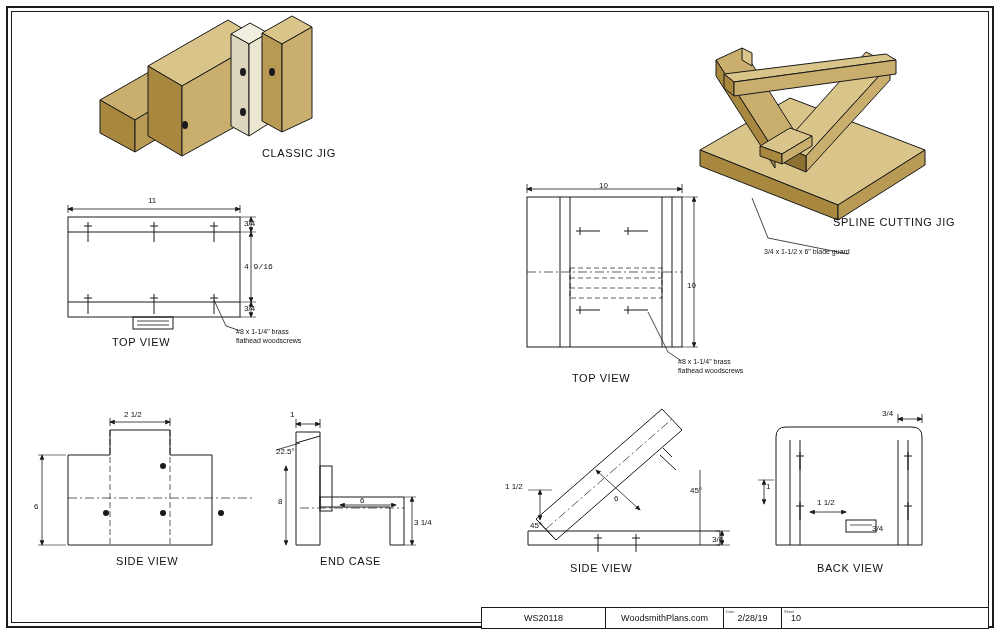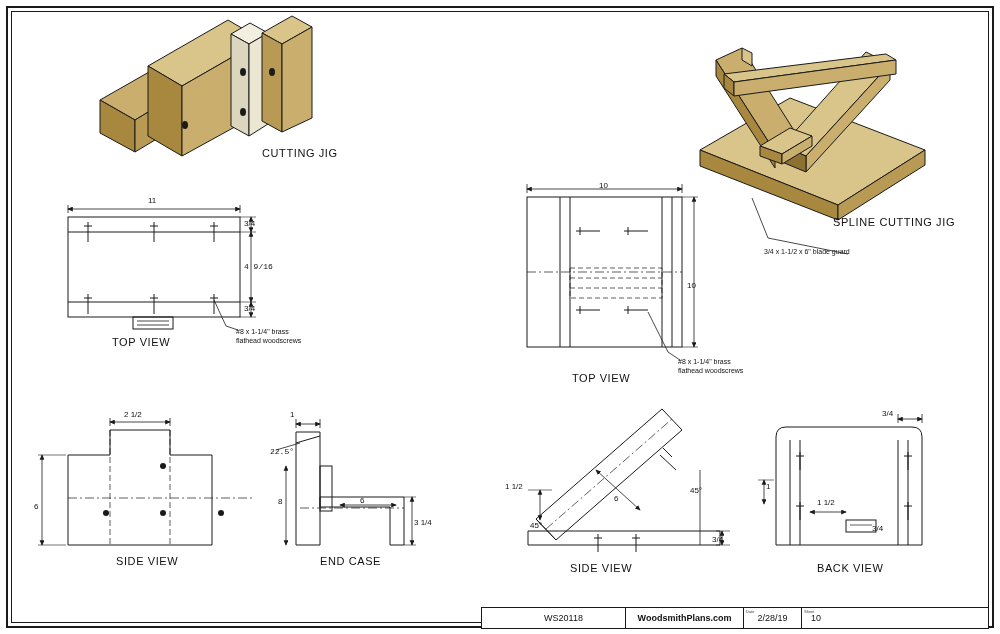--- a/index.html
+++ b/index.html
@@ -26,31 +26,30 @@
   .note{
     position:absolute;font-size:7px;color:#111;line-height:1.25;white-space:nowrap;
   }
   svg{display:block;}
   #svgroot{position:absolute;left:0;top:0;width:1000px;height:634px;}
   
   #titleblock{
     position:absolute;left:481px;top:607px;width:508px;height:22px;
     border:1px solid #1a1a1a;box-sizing:border-box;display:flex;
     background:#fff;
-    padding-left:20px;
   }
   #titleblock .cell{
     border-right:1px solid #1a1a1a;display:flex;align-items:center;
     justify-content:center;font-size:9px;color:#111;box-sizing:border-box;
     height:100%;
   }
   #titleblock .cell:last-child{border-right:none;}
   .c-num{width:124px;}
   .c-name{width:180px;}
-  .c-brand{width:118px;color:#0b6b2f;font-weight:bold;}
+  .c-brand{width:118px;color:#0b6b2f;font-weight:normal;}
   .c-date{width:58px;position:relative;}
   .c-page{width:28px;position:relative;}
   .micro{
     position:absolute;top:1px;left:2px;font-size:4px;color:#444;
   }
 </style>
 </head>
 <body>
 
 <div id="sheet">
@@ -273,21 +272,21 @@
 
       <line x1="898" y1="419" x2="922" y2="419" stroke="#1a1a1a" stroke-width="0.8" marker-start="url(#arS)" marker-end="url(#ar)"></line>
       <line x1="898" y1="423" x2="898" y2="414" stroke="#1a1a1a" stroke-width="0.8"></line>
       <line x1="922" y1="423" x2="922" y2="414" stroke="#1a1a1a" stroke-width="0.8"></line>
       <line x1="764" y1="480" x2="764" y2="504" stroke="#1a1a1a" stroke-width="0.8" marker-start="url(#arS)" marker-end="url(#ar)"></line>
       <line x1="758" y1="480" x2="774" y2="480" stroke="#1a1a1a" stroke-width="0.6"></line>
       <line x1="810" y1="512" x2="846" y2="512" stroke="#1a1a1a" stroke-width="0.8" marker-start="url(#arS)" marker-end="url(#ar)"></line>
     </g>
   </svg>
 
-  <div class="cap" style="left:262px;top:147px;">CUTTING JIG</div>
+  <div class="cap" style="left:262px;top:147px;">CLASSIC JIG</div>
   <div class="cap" style="left:833px;top:216px;">SPLINE CUTTING JIG</div>
   <div class="cap" style="left:112px;top:336px;">TOP VIEW</div>
   <div class="cap" style="left:572px;top:372px;">TOP VIEW</div>
   <div class="cap" style="left:116px;top:555px;">SIDE VIEW</div>
   <div class="cap" style="left:320px;top:555px;">END CASE</div>
   <div class="cap" style="left:570px;top:562px;">SIDE VIEW</div>
   <div class="cap" style="left:817px;top:562px;">BACK VIEW</div>
 
   <div class="note" style="left:236px;top:328px;">#8 x 1-1/4" brass</div>
   <div class="note" style="left:236px;top:337px;">flathead woodscrews</div>
@@ -297,21 +296,21 @@
 
   <div class="dim" style="left:148px;top:196px;">11</div>
   <div class="dim" style="left:244px;top:219px;">3/4</div>
   <div class="dim" style="left:244px;top:262px;font-family:Liberation Mono, monospace;">4 9/16</div>
   <div class="dim" style="left:244px;top:304px;">3/4</div>
 
   <div class="dim" style="left:124px;top:410px;text-align:center;">2 1/2</div>
   <div class="dim" style="left:34px;top:502px;">6</div>
 
   <div class="dim" style="left:290px;top:410px;">1</div>
-  <div class="dim" style="left:270px;top:447px;font-family:Liberation Mono, monospace;">22.5°</div>
+  <div class="dim" style="left:276px;top:447px;">22.5°</div>
   <div class="dim" style="left:278px;top:497px;">8</div>
   <div class="dim" style="left:360px;top:496px;">6</div>
   <div class="dim" style="left:414px;top:518px;">3 1/4</div>
 
   <div class="dim" style="left:599px;top:181px;">10</div>
   <div class="dim" style="left:687px;top:281px;">10</div>
 
   <div class="dim" style="left:505px;top:482px;">1 1/2</div>
   <div class="dim" style="left:530px;top:521px;">45°</div>
   <div class="dim" style="left:614px;top:494px;">6</div>

